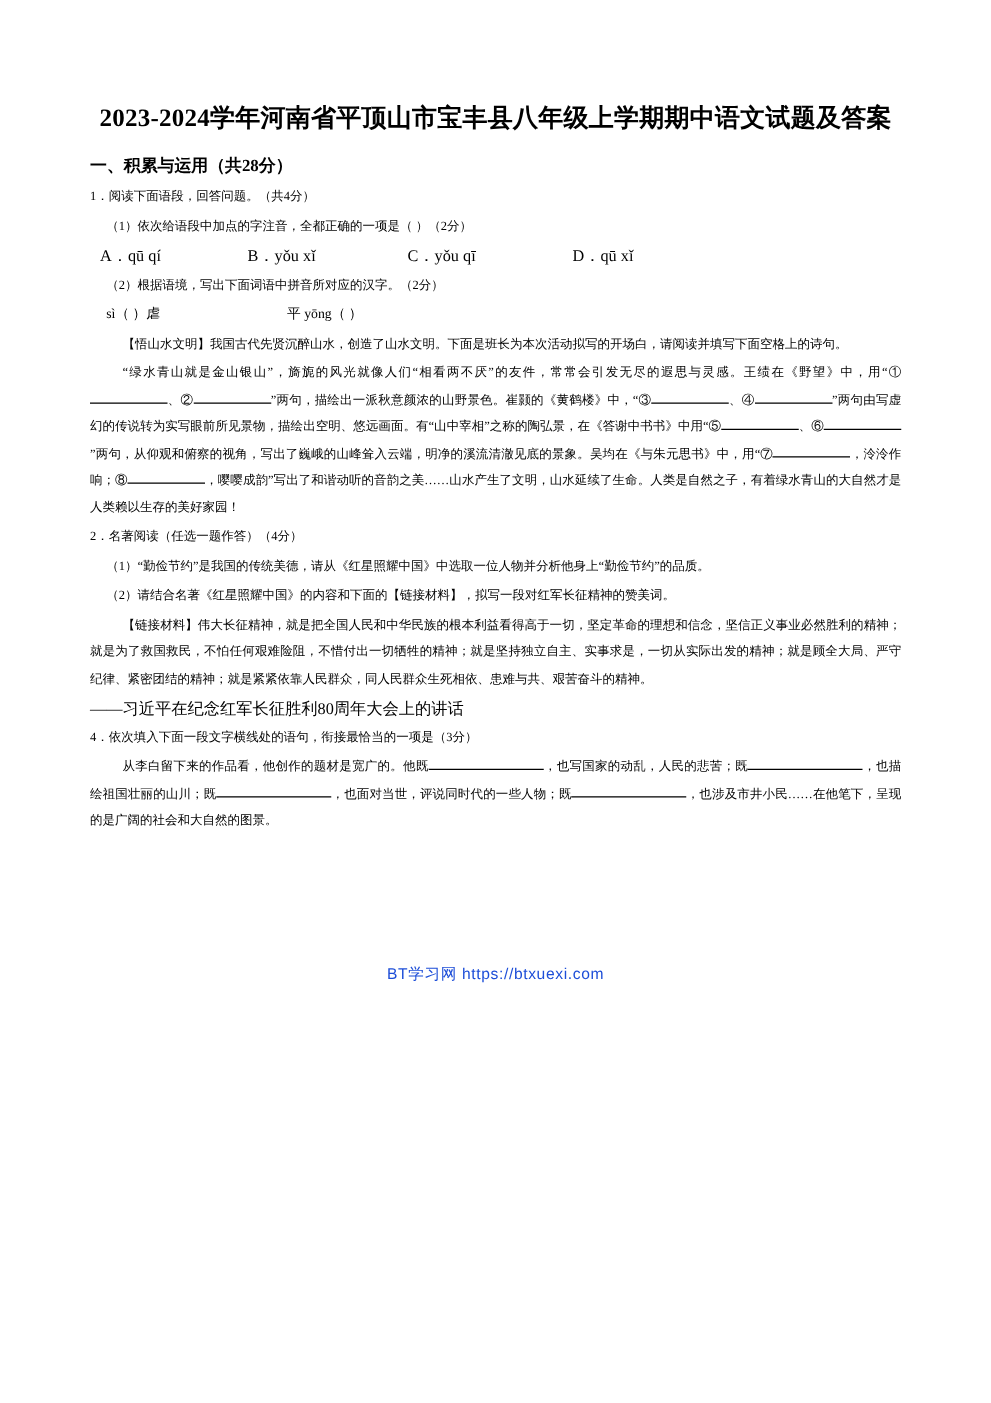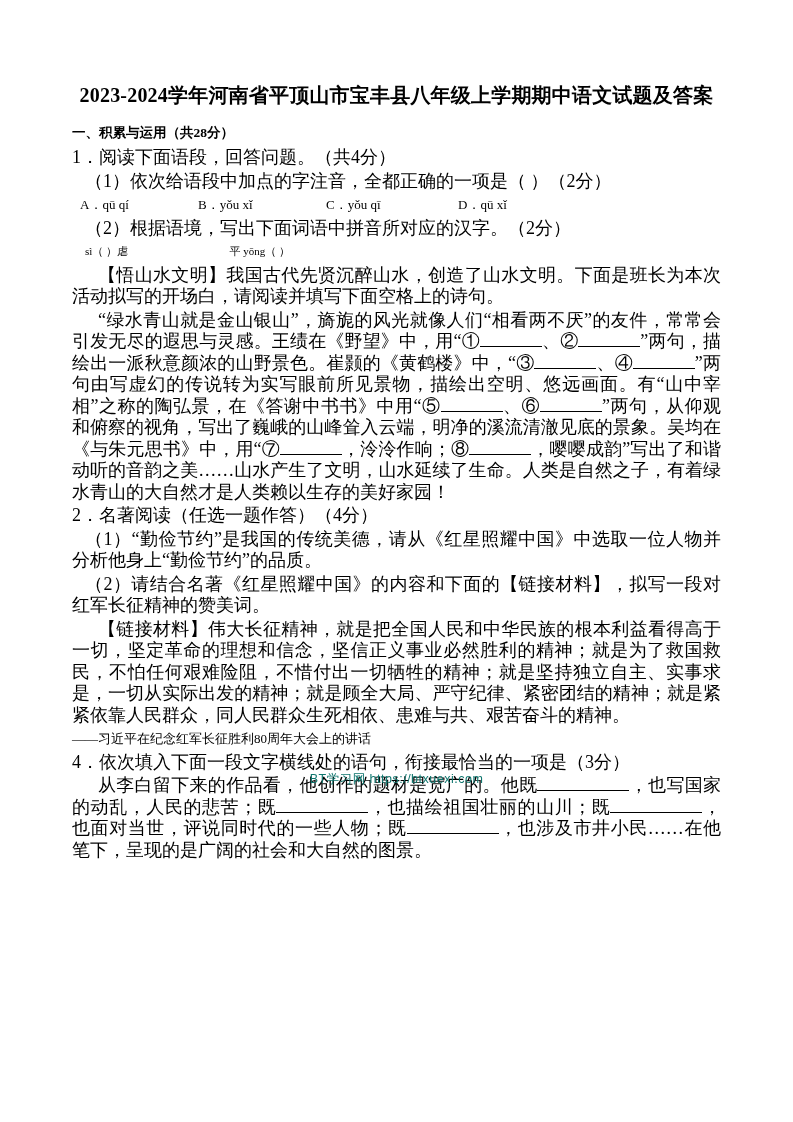--- a/index.html
+++ b/index.html
@@ -30,21 +30,21 @@
     margin: 0 0 10px 0;
     letter-spacing: 0.2px;
   }
   .section-head {
     font-size: 13.5px;
     font-weight: bold;
     margin: 8px 0 3px 0;
     line-height: 22px;
   }
   p.q {
-    font-size: 18px;
+    font-size: 10px;
     line-height: 21.5px;
     margin: 2px 0;
     text-align: justify;
   }
   p.indent {
     text-indent: 26px;
   }
   p.indent1 {
     text-indent: 13px;
   }
@@ -82,21 +82,21 @@
   }
   .b-90 { width: 92px; }
   .b-60 { width: 62px; }
   .footer {
     position: absolute;
     left: 0;
     right: 0;
     bottom: 36px;
     text-align: center;
     font-size: 12.5px;
-    color: #0f766e;
+    color: #1d4ed8;
     font-family: "Liberation Sans", sans-serif;
     letter-spacing: 0.5px;
   }
 </style>
 </head>
 <body>
 
 <div class="page">
 
   <h1 class="doc-title">2023-2024学年河南省平顶山市宝丰县八年级上学期期中语文试题及答案</h1>

